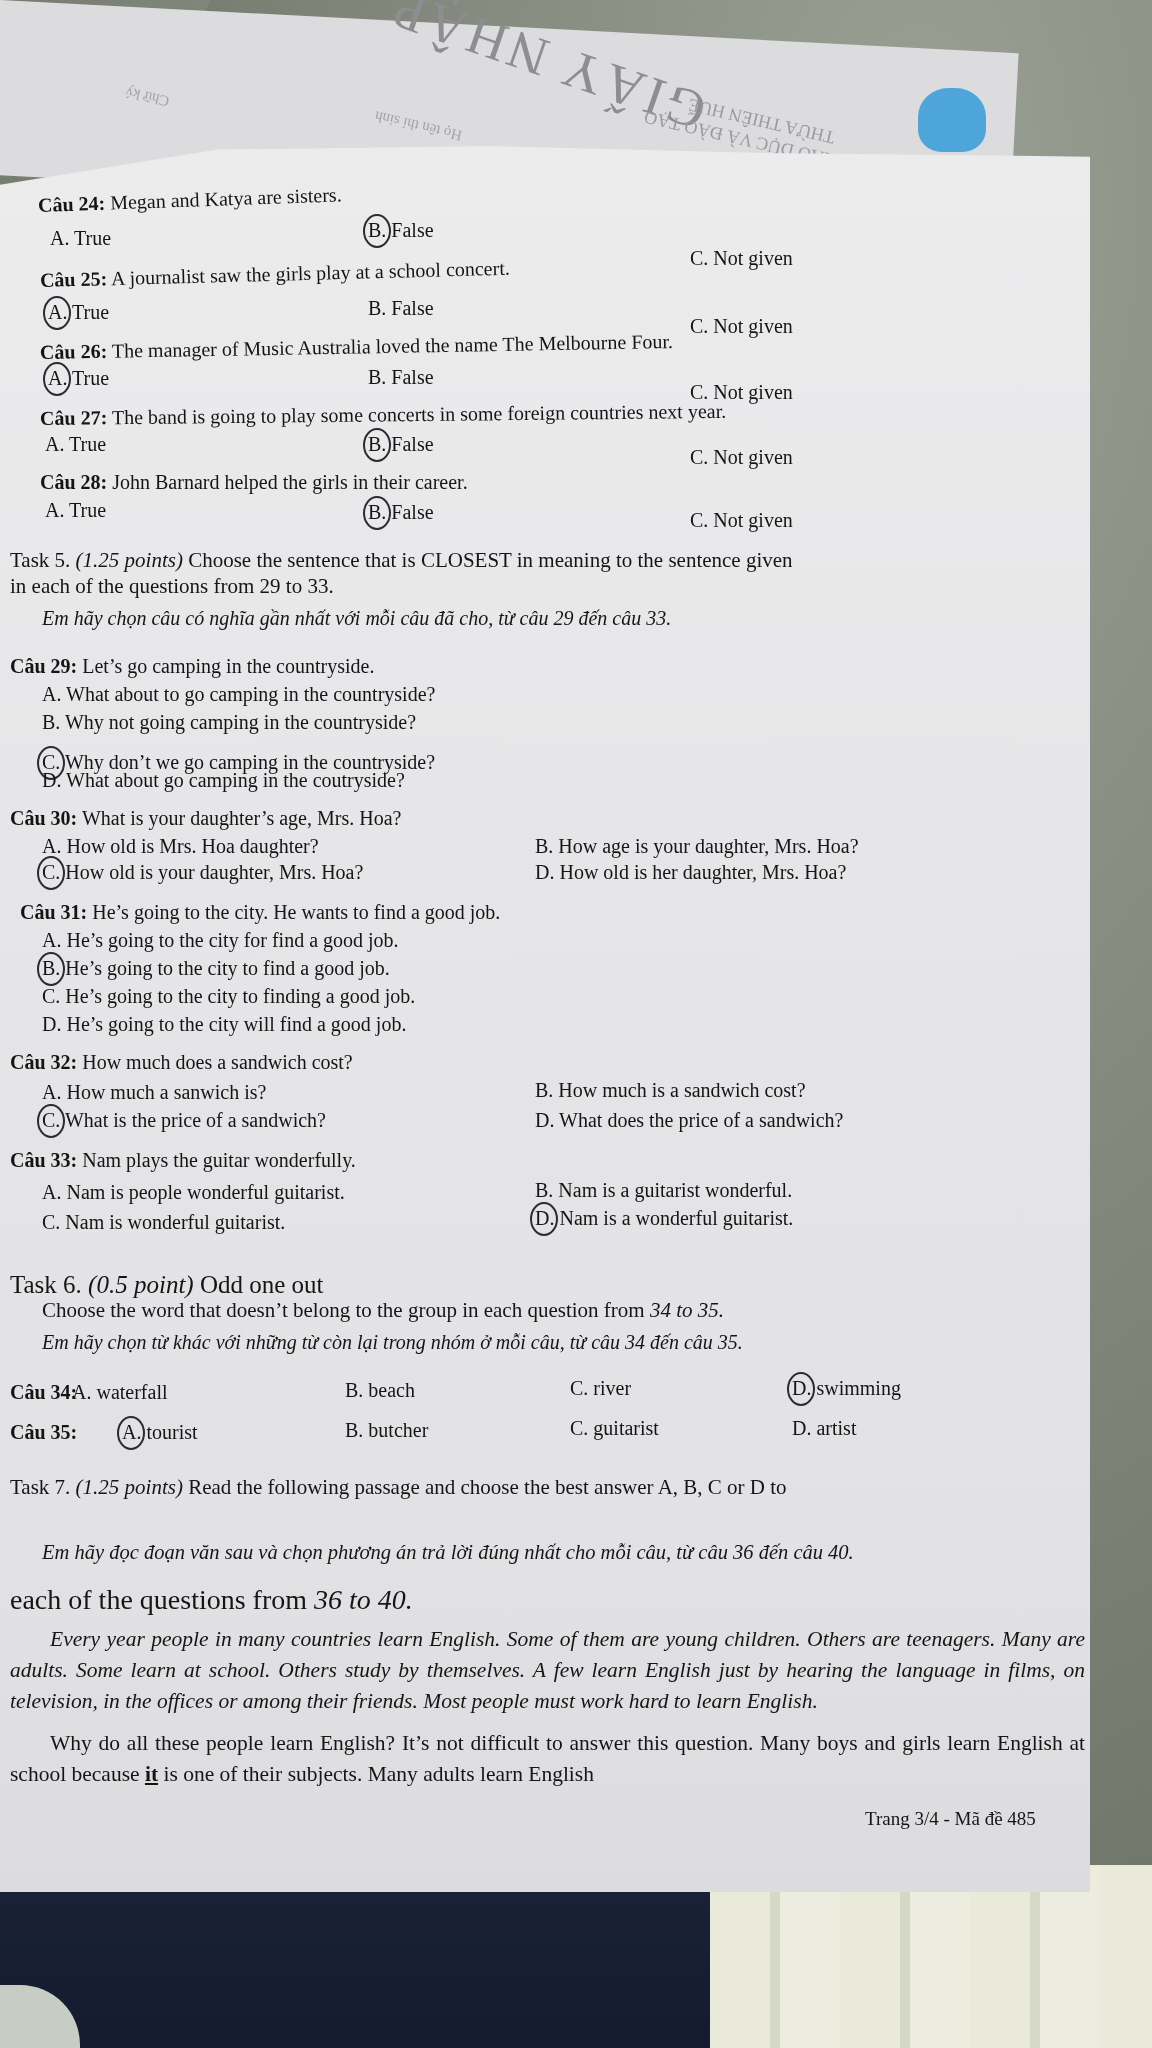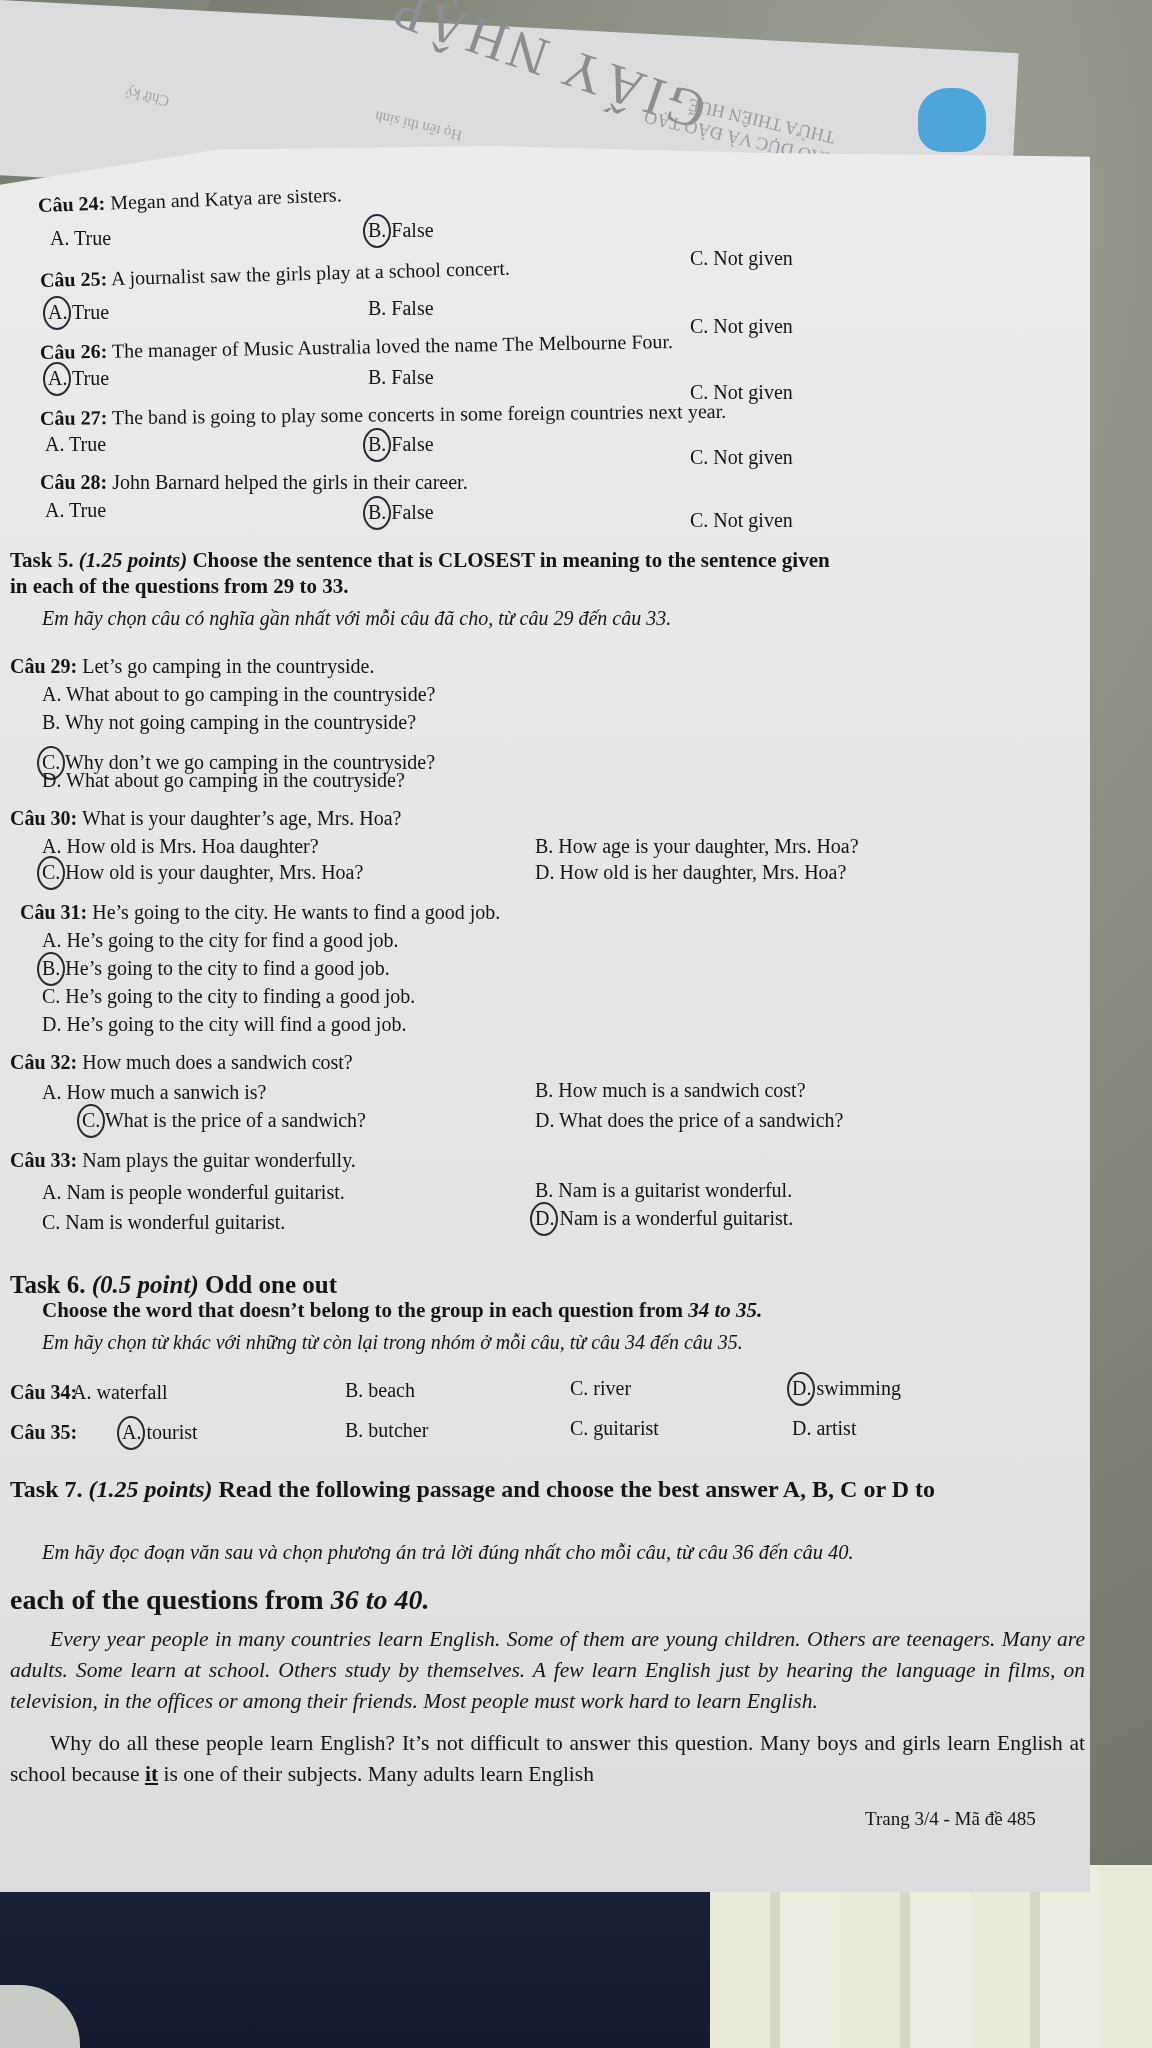--- a/index.html
+++ b/index.html
@@ -55,21 +55,21 @@
   .page {
     position: absolute; left: 0; top: 132px; width: 1090px; height: 1760px;
     background: linear-gradient(180deg, #ececed 0%, #e6e6e8 40%, #e2e2e5 80%, #dcdcdf 100%);
     clip-path: polygon(0 3%, 20% 1%, 45% 0.8%, 70% 1.2%, 100% 1.4%, 100% 100%, 0 100%);
   }
   .content {
     position: absolute; left: 0; top: 0; width: 1152px; color: #151515;
     font-size: 20px; line-height: 1.2;
   }
   .abs { position: absolute; white-space: nowrap; }
-  .bold { font-weight: bold; text-align: center; }
+  .bold { font-weight: normal; text-align: center; }
   .ital { font-style: italic; }
   .q-label { font-weight: bold; }
   .opt { position: absolute; white-space: nowrap; font-size: 20px; }
   .circle {
     position: absolute; border: 2px solid #2b2b33; border-radius: 50%;
     width: 24px; height: 30px; margin-left: -5px; margin-top: -4px;
   }
   .underline { text-decoration: underline; font-weight: bold; }
   .passage { position: absolute; left: 10px; width: 1075px; font-size: 21.5px; line-height: 31px; text-align: justify; }
   .indent { display: inline-block; width: 40px; }
@@ -176,21 +176,21 @@
     <div class="opt" style="left:42px; top:956px;"><span class="circle"></span><span>B. He’s going to the city  to find a good job.</span></div>
     <div class="opt" style="left:42px; top:984px;">C. He’s going to the city to finding a good job.</div>
     <div class="opt" style="left:42px; top:1012px;">D. He’s going to the city will find a good job.</div>
 
     <div class="abs" style="left:10px; top:1050px;">
       <span class="q-label">Câu 32:</span>
       <span>How much does a sandwich cost?</span>
     </div>
     <div class="opt" style="left:42px; top:1080px;">A. How much a sanwich is?</div>
     <div class="opt" style="left:535px; top:1078px;">B. How much is a sandwich cost?</div>
-    <div class="opt" style="left:42px; top:1108px;margin-left:40px;"><span class="circle"></span><span>C. What is the price of a sandwich?</span></div>
+    <div class="opt" style="left:42px; top:1108px;"><span class="circle"></span><span>C. What is the price of a sandwich?</span></div>
     <div class="opt" style="left:535px; top:1108px;">D. What does the price of a sandwich?</div>
 
     <div class="abs" style="left:10px; top:1148px;">
       <span class="q-label">Câu 33:</span>
       <span>Nam plays the guitar wonderfully.</span>
     </div>
     <div class="opt" style="left:42px; top:1180px;">A. Nam is people wonderful guitarist.</div>
     <div class="opt" style="left:535px; top:1178px;">B. Nam is a guitarist wonderful.</div>
     <div class="opt" style="left:42px; top:1210px;">C. Nam is wonderful guitarist.</div>
     <div class="opt" style="left:535px; top:1206px;"><span class="circle"></span><span>D. Nam is a wonderful guitarist.</span></div>
@@ -214,21 +214,21 @@
     <div class="opt" style="left:792px; top:1376px;"><span class="circle"></span><span>D. swimming</span></div>
 
     <div class="abs q-label" style="left:10px; top:1420px;">Câu 35:</div>
     <div class="opt" style="left:122px; top:1420px;"><span class="circle"></span><span>A. tourist</span></div>
     <div class="opt" style="left:345px; top:1418px;">B. butcher</div>
     <div class="opt" style="left:570px; top:1416px;">C. guitarist</div>
     <div class="opt" style="left:792px; top:1416px;">D. artist</div>
   </div>
 
   <div>
-    <div class="abs" style="left:10px; top:1475px; font-size:24px;">
+    <div class="abs" style="left:10px; top:1475px; font-size:21px;">
       <span class="bold">Task 7.</span>
       <span class="bold ital">(1.25 points)</span>
       <span class="bold">Read the following passage and choose the best answer A, B, C or D to</span>
     </div>
     <div class="abs bold" style="left:10px; top:1583px; font-size:28px;">
       <span>each of the questions from </span><span class="ital">36 to 40.</span>
     </div>
     <div class="abs ital" style="left:42px; top:1540px; font-size:20.5px;">Em hãy đọc đoạn văn sau và chọn phương án trả lời đúng nhất cho mỗi câu, từ câu 36 đến câu 40.</div>
 
     <div class="passage" style="top:1624px;font-style:italic;">

